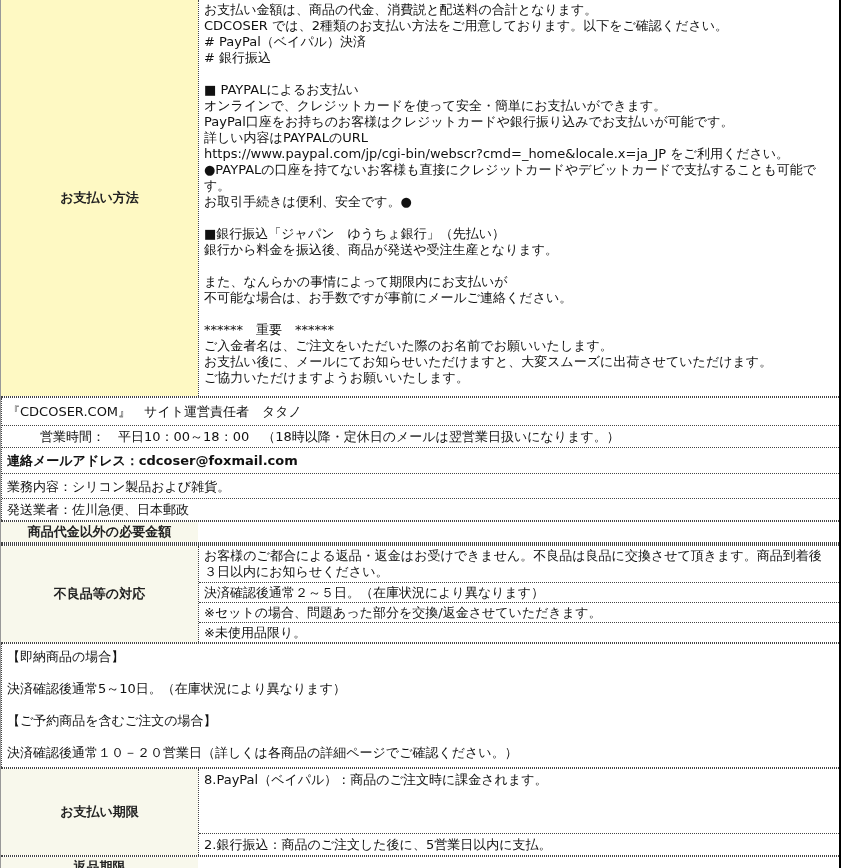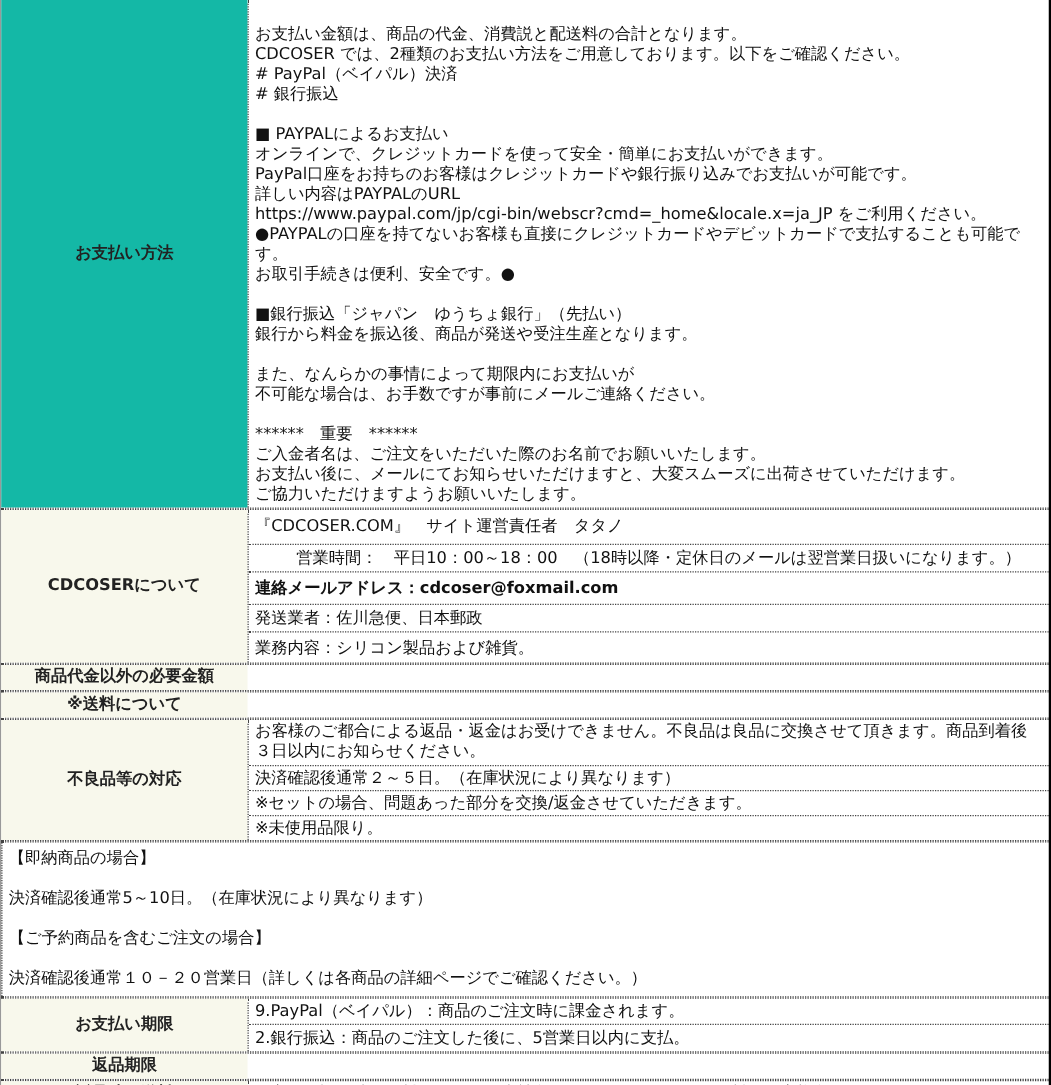--- a/index.html
+++ b/index.html
@@ -27,21 +27,21 @@
     display: flex;
     align-items: center;
     justify-content: center;
     text-align: center;
     font-weight: bold;
     color: #222;
     background: #f8f8ec;
     padding: 2px 6px;
     line-height: 16px;
   }
-  .section.first .label { background: #14b8a6; }
+  .section.first .label { background: #fef9c3; }
   .content {
     flex: 1 1 auto;
     min-width: 0;
     box-sizing: border-box;
     border-left: 1px dotted #444;
     display: flex;
     flex-direction: column;
   }
   .subrow {
     box-sizing: border-box;
@@ -50,35 +50,35 @@
     align-items: center;
     line-height: 15px;
     white-space: pre-line;
     overflow: hidden;
   }
   .subrow + .subrow { border-top: 1px dotted #444; }
   .subrow.block { display: block; }
   .subrow.bold { font-weight: bold; }
 
   
-  .s1 .subrow { min-height: 396px; line-height: 16px; padding-top: 20px; }
+  .s1 .subrow { min-height: 396px; line-height: 16px; padding-top: 2px; }
   .s2 .r0 { min-height: 27px; }
   .s2 .r1 { min-height: 22px; padding-left: 38px; }
   .s2 .r2 { min-height: 26px; }
   .s2 .r3 { min-height: 25px; }
   .s2 .r4 { min-height: 22px; }
   .s3 .r0 { min-height: 21px; }
   .s4 .r0 { min-height: 25px; }
   .s5 .r0 { min-height: 33px; line-height: 16px; }
   .s5 .r1 { min-height: 16px; }
   .s5 .r2 { min-height: 15px; }
   .s5 .r3 { min-height: 14px; }
   .s6 .subrow { min-height: 123px; line-height: 16px; padding-top: 5px; }
   .s7 .r0 { min-height: 20px; }
-  .s7 .r1 { min-height: 22px; }
+  .s7 .r1 { min-height: 22px; margin-top: 44px; }
   .s8 .r0 { min-height: 18px; }
   .s9 .r0 { min-height: 16px; }
 </style>
 </head>
 <body>
 
 <div class="shop-table">
 
   <div class="section first s1">
     <div class="label">お支払い方法</div>
@@ -103,36 +103,34 @@
 不可能な場合は、お手数ですが事前にメールご連絡ください。
 
 ******　重要　******
 ご入金者名は、ご注文をいただいた際のお名前でお願いいたします。
 お支払い後に、メールにてお知らせいただけますと、大変スムーズに出荷させていただけます。
 ご協力いただけますようお願いいたします。</div>
     </div>
   </div>
 
   <div class="section s2">
-    <div class="label">CDCOSERについて</div>
     <div class="content">
       <div class="subrow r0">『CDCOSER.COM』　サイト運営責任者　タタノ</div>
       <div class="subrow r1">営業時間：　平日10：00～18：00　（18時以降・定休日のメールは翌営業日扱いになります。）</div>
       <div class="subrow r2 bold">連絡メールアドレス：cdcoser@foxmail.com</div>
+      <div class="subrow r3">業務内容：シリコン製品および雑貨。</div>
       <div class="subrow r4">発送業者：佐川急便、日本郵政</div>
-      <div class="subrow r3">業務内容：シリコン製品および雑貨。</div>
     </div>
   </div>
 
   <div class="section s3">
     <div class="label">商品代金以外の必要金額</div>
   </div>
 
   <div class="section s4">
-    <div class="label">※送料について</div>
   </div>
 
   <div class="section s5">
     <div class="label">不良品等の対応</div>
     <div class="content">
       <div class="subrow r0">お客様のご都合による返品・返金はお受けできません。不良品は良品に交換させて頂きます。商品到着後３日以内にお知らせください。</div>
       <div class="subrow r1">決済確認後通常２～５日。（在庫状況により異なります）</div>
       <div class="subrow r3">※セットの場合、問題あった部分を交換/返金させていただきます。</div>
       <div class="subrow r2">※未使用品限り。</div>
     </div>
@@ -146,21 +144,21 @@
 
 【ご予約商品を含むご注文の場合】
 
 決済確認後通常１０－２０営業日（詳しくは各商品の詳細ページでご確認ください。）</div>
     </div>
   </div>
 
   <div class="section s7">
     <div class="label">お支払い期限</div>
     <div class="content">
-      <div class="subrow r0">9.PayPal（ベイパル）：商品のご注文時に課金されます。</div>
+      <div class="subrow r0">8.PayPal（ベイパル）：商品のご注文時に課金されます。</div>
       <div class="subrow r1">2.銀行振込：商品のご注文した後に、5営業日以内に支払。</div>
     </div>
   </div>
 
   <div class="section s8">
     <div class="label">返品期限</div>
   </div>
 
   <div class="section s9">
     <div class="label">返品時の送料</div>

